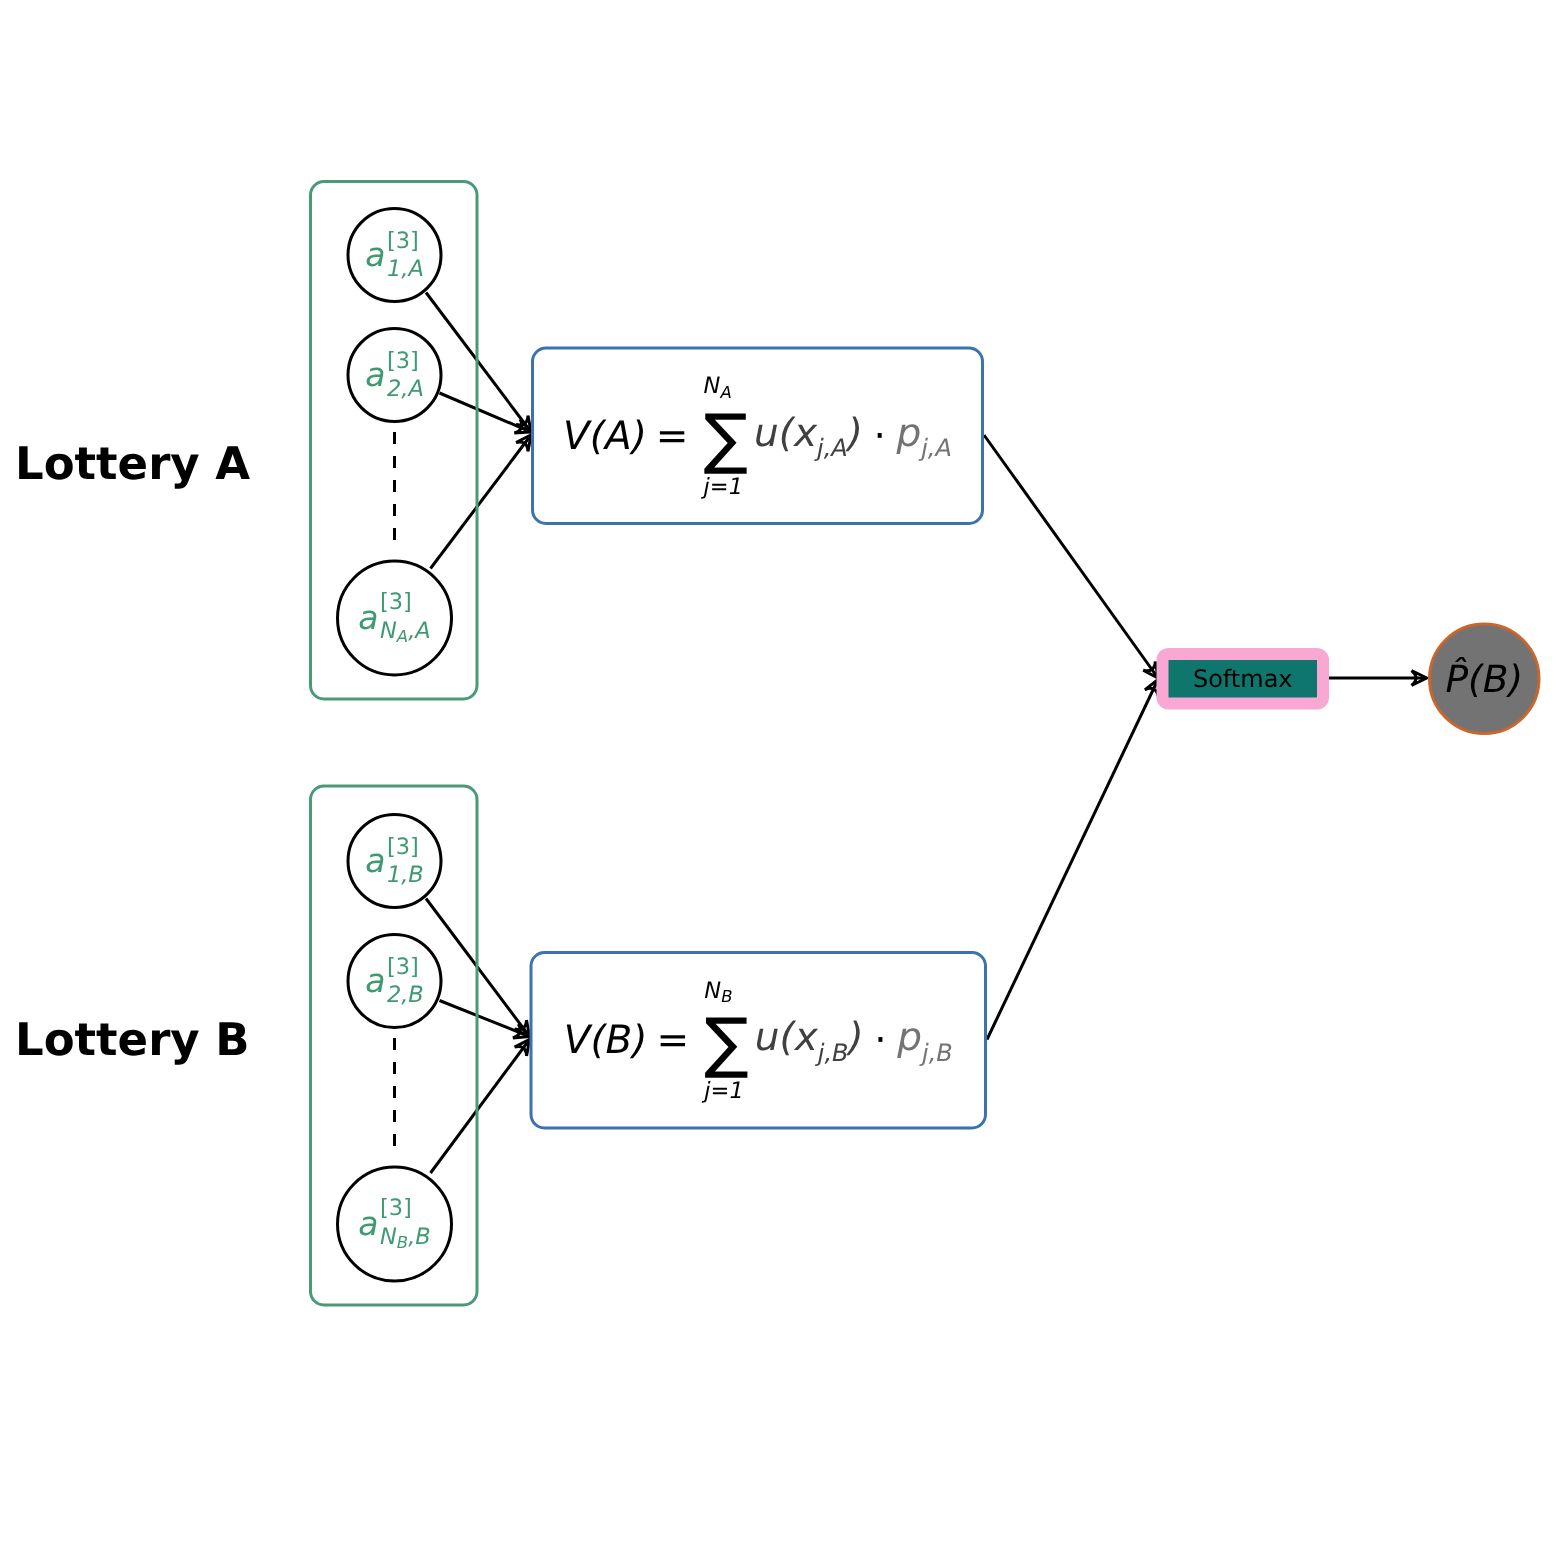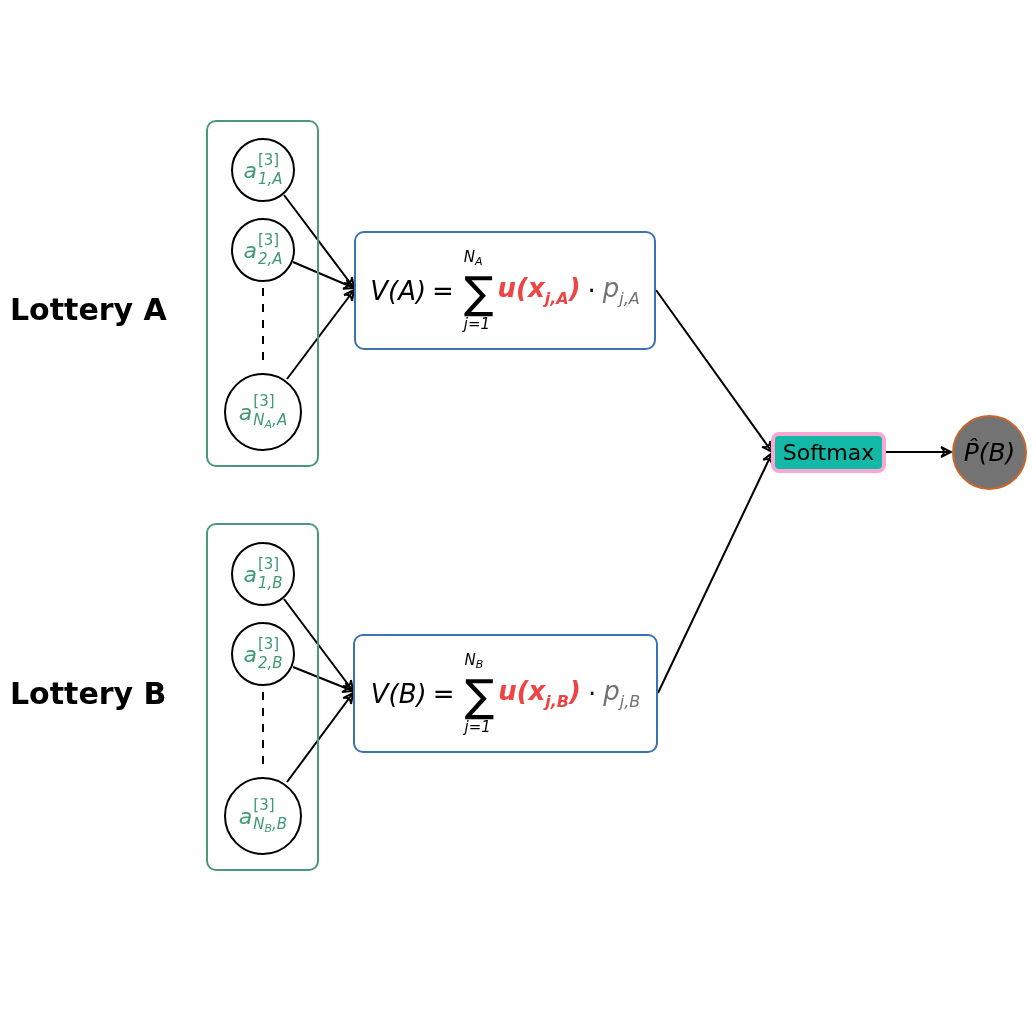--- a/index.html
+++ b/index.html
@@ -19,26 +19,26 @@
   .node .sub small { font-size: 11px; vertical-align: -3px; }
   .formula-box { position: absolute; border: 2px solid #3b73b0; border-radius: 10px; background: #fff;
                  box-sizing: border-box; display: flex; align-items: center; justify-content: center;
                  font-family: "DejaVu Sans", sans-serif; }
   .fx { font-size: 26px; font-style: italic; white-space: nowrap; display: flex; align-items: center; }
   .fx .eq { font-style: normal; margin: 0 6px; }
   .sum { display: inline-flex; flex-direction: column; margin: 0 4px; }
   .sum .big { font-size: 44px; font-style: normal; line-height: 44px; }
   .sum .lim { font-size: 15px; line-height: 18px; font-style: italic; }
   .sum .lim small { font-size: 11px; vertical-align: -3px; }
-  .green { color: #ef4444; font-weight: bold; }
+  .green { color: #404040; }
   .red { color: #737373; }
   .fx .subs { font-size: 16px; vertical-align: -7px; }
   .fx .dot { font-style: normal; margin: 0 7px; color: #000; }
-  .softmax { position: absolute; border: 4px solid #f9a8d4; border-radius: 8px; background: #14b8a6; box-sizing: border-box;
-             display: flex; align-items: center; justify-content: center; font-size: 22px; font-family: "DejaVu Sans", sans-serif; }
+  .softmax { position: absolute; border: 8px solid #f9a8d4; border-radius: 8px; background: #0f766e; box-sizing: border-box;
+             display: flex; align-items: center; justify-content: center; font-size: 16px; font-family: "DejaVu Sans", sans-serif; }
   .output-node { position: absolute; border: 2px solid #c8662b; border-radius: 50%; background: #737373; box-sizing: border-box;
                  display: flex; align-items: center; justify-content: center; font-size: 25px; font-style: italic; }
 </style>
 </head>
 <body>
 
 <svg width="1036" height="1036">
   <defs>
     <marker id="arr" viewBox="0 0 12 12" refX="11" refY="6" markerWidth="12" markerHeight="12" orient="auto" markerUnits="userSpaceOnUse">
       <path d="M1,1 Q7,6 1,11 M1,1 L11,6 L1,11" fill="none" stroke="#000" stroke-width="2"></path>

